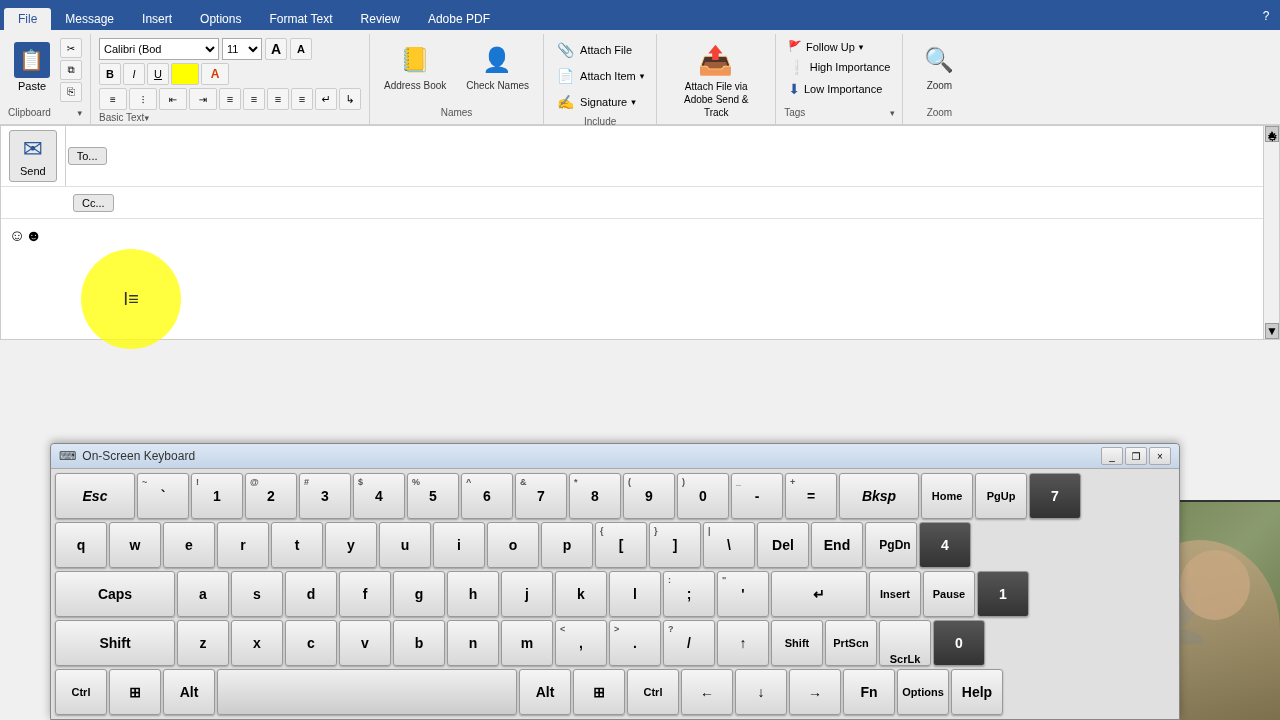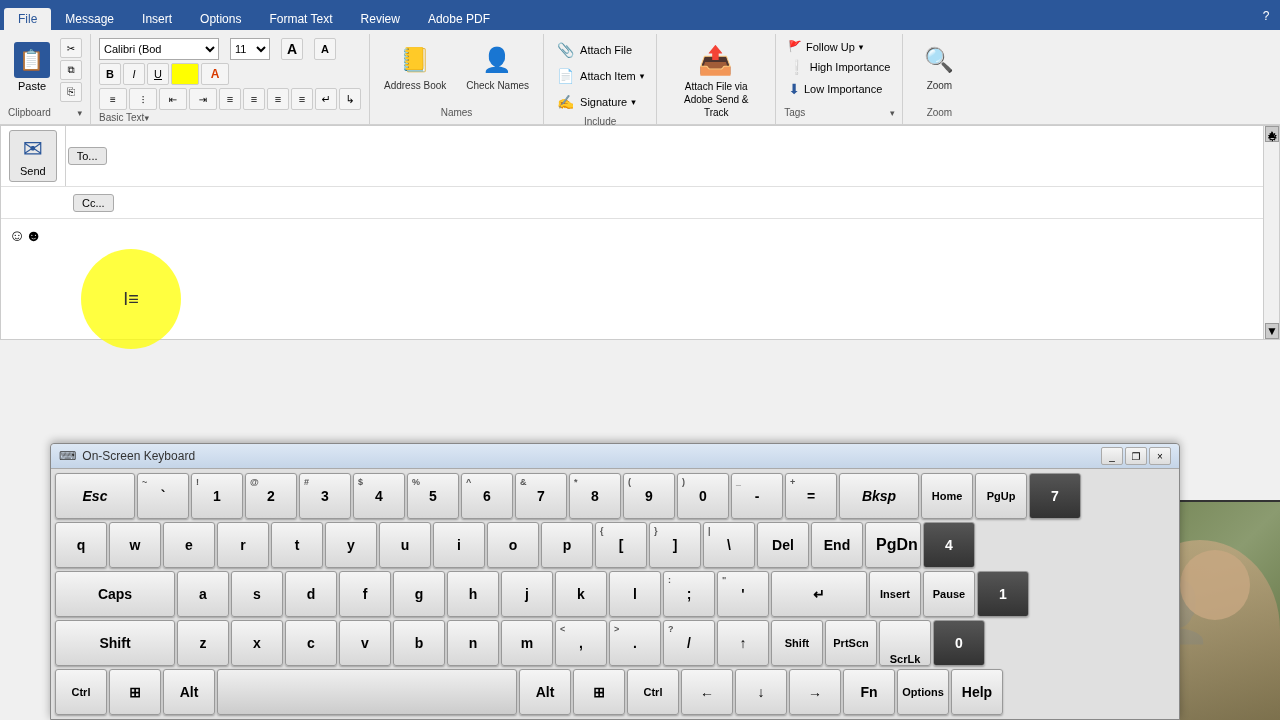--- a/index.html
+++ b/index.html
@@ -98,21 +98,21 @@
     
     .basic-text-group {
       padding: 4px 8px;
       border-right: 1px solid #d0d0d0;
       display: flex;
       flex-direction: column;
     }
     .font-row {
       display: flex;
       align-items: center;
-      gap: 11px;
+      gap: 3px;
       margin-bottom: 3px;
     }
     .font-select {
       width: 120px;
       height: 22px;
       font-size: 11px;
       border: 1px solid #aaa;
       background: white;
     }
     .font-size-select {
@@ -790,21 +790,21 @@
             <span class="top-char">|</span>
             <span class="main-char">\</span>
           </div>
         <div class="kb-key">
             <span class="main-char">Del</span>
           </div>
         <div class="kb-key">
             <span class="main-char">End</span>
           </div>
         <div class="kb-key">
-            <span class="main-char" style="font-size:16px;padding-left:8px;">PgDn</span>
+            <span class="main-char" style="font-size:12px;padding-left:8px;">PgDn</span>
           </div>
         <div class="kb-key dark">
             <span class="main-char">4</span>
           </div>
       </div>
 
       <div class="kb-row">
         <div class="kb-key widest">
             <span class="main-char">Caps</span>
           </div>

